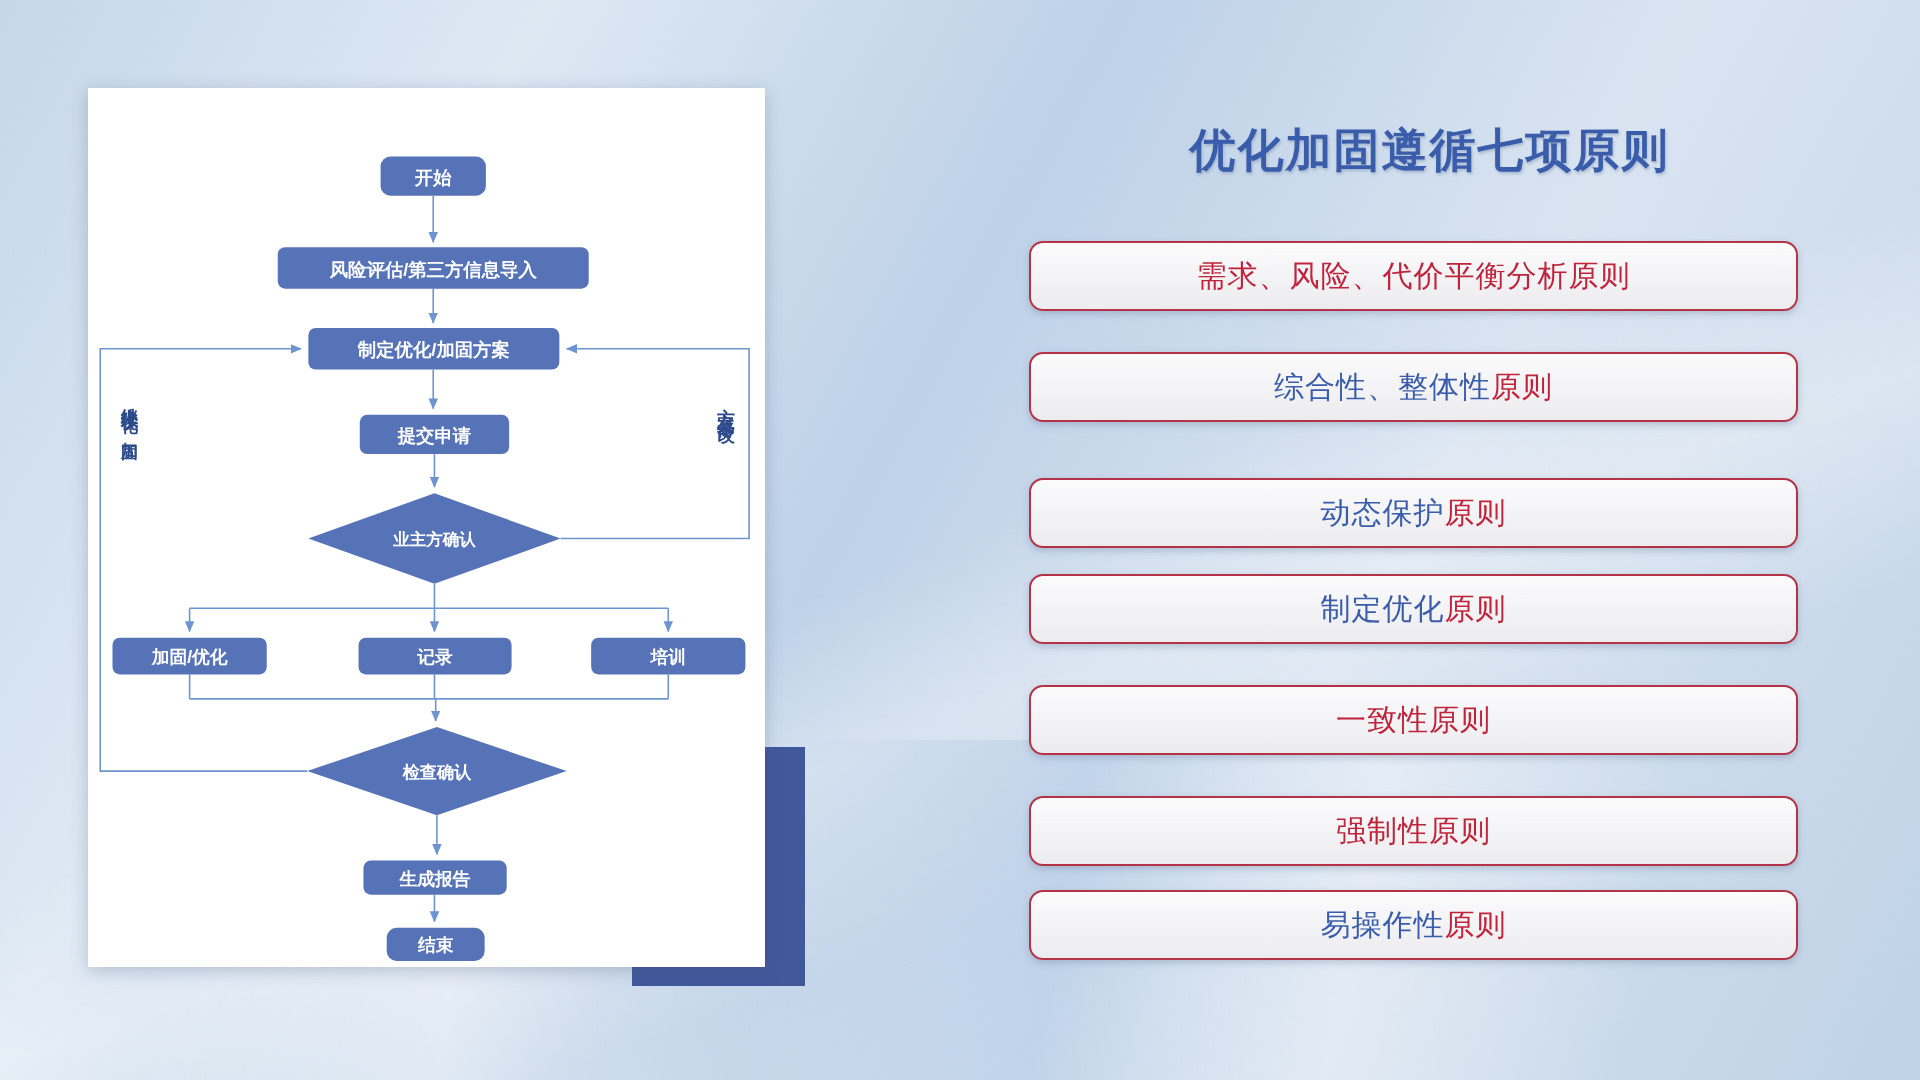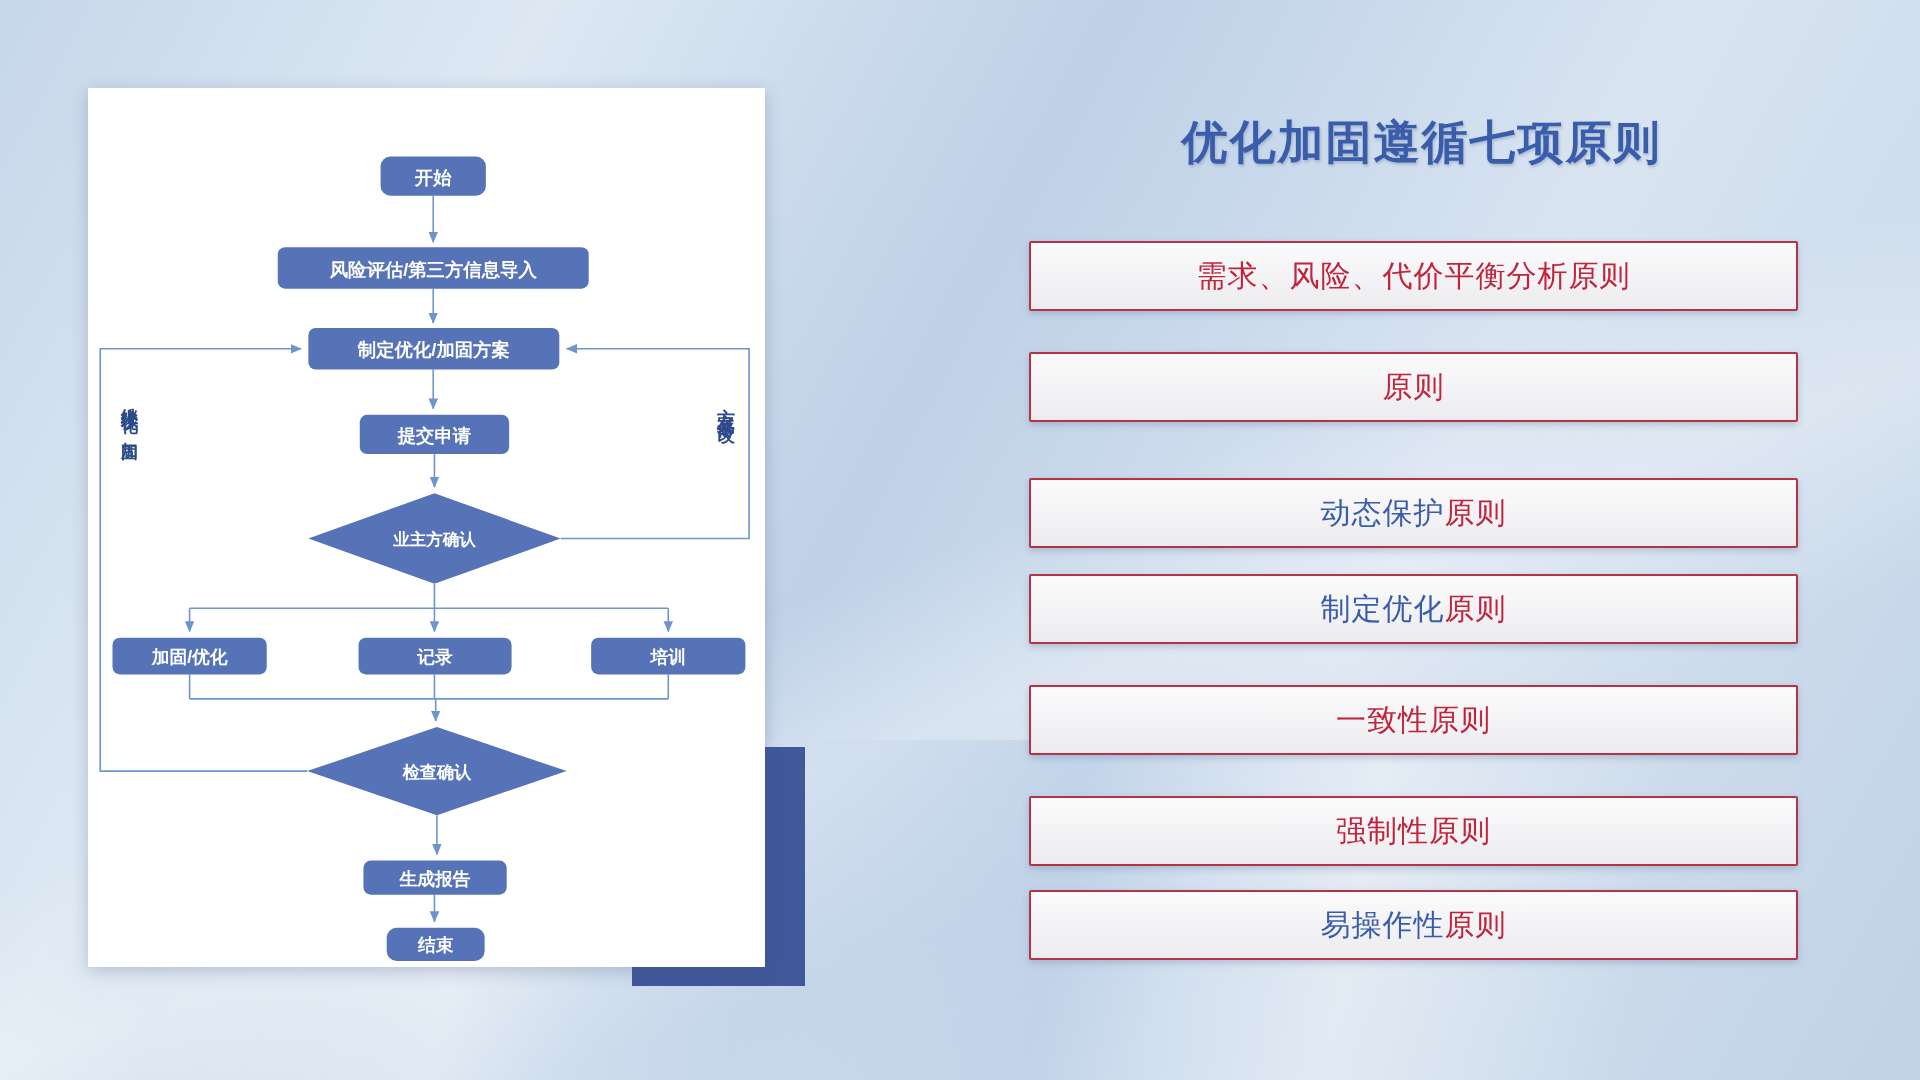--- a/index.html
+++ b/index.html
@@ -29,28 +29,28 @@
     font-weight:bold;fill:#ffffff;text-anchor:middle;dominant-baseline:central;
   }
   .fl{fill:none;stroke-width:1.3px;}
   .vlabel{
     position:absolute;writing-mode:vertical-lr;text-orientation:upright;
     color:#2d4a8a;font-weight:bold;
   }
   .vlabel-left{left:30px;top:306px;font-size:17px;letter-spacing:3px;}
   .vlabel-right{left:626px;top:306px;font-size:18px;letter-spacing:6px;}
   .title{
-    position:absolute;left:1029px;top:104px;width:769px;margin:8px;
+    position:absolute;left:1029px;top:104px;width:769px;margin:16px;
     text-align:center;font-size:46px;font-weight:bold;color:#3a5dab;
     text-shadow:1px 2px 3px rgba(90,110,150,0.35);
     letter-spacing:2px;
   }
   .principle{
     position:absolute;left:1029px;width:769px;height:70px;box-sizing:border-box;
-    border:2px solid #b53347;border-radius:2px;
+    border:2px solid #b53347;border-radius:14px;
     background:linear-gradient(180deg,#fbfbfc,#ececef);
     box-shadow:0 3px 7px rgba(90,110,150,0.30);
     display:flex;align-items:center;justify-content:center;
     font-size:30px;letter-spacing:1px;
   }
   .seg-pre{color:#3a5dab;}
   .seg-suf{color:#c0243c;}
 </style>
 </head>
 <body>
@@ -153,20 +153,21 @@
     <div class="vlabel vlabel-right">方案修改</div>
   </div>
 
   <h1 class="title">优化加固遵循七项原则</h1>
 
   <div class="principle" style="top:241px">
     <span class="seg-pre"></span>
       <span class="seg-suf">需求、风险、代价平衡分析原则</span>
   </div>
   <div class="principle" style="top:352px">
+    <span class="seg-pre">综合性、整体性</span>
       <span class="seg-suf">原则</span>
   </div>
   <div class="principle" style="top:478px">
     <span class="seg-pre">动态保护</span>
       <span class="seg-suf">原则</span>
   </div>
   <div class="principle" style="top:574px">
     <span class="seg-pre">制定优化</span>
       <span class="seg-suf">原则</span>
   </div>

